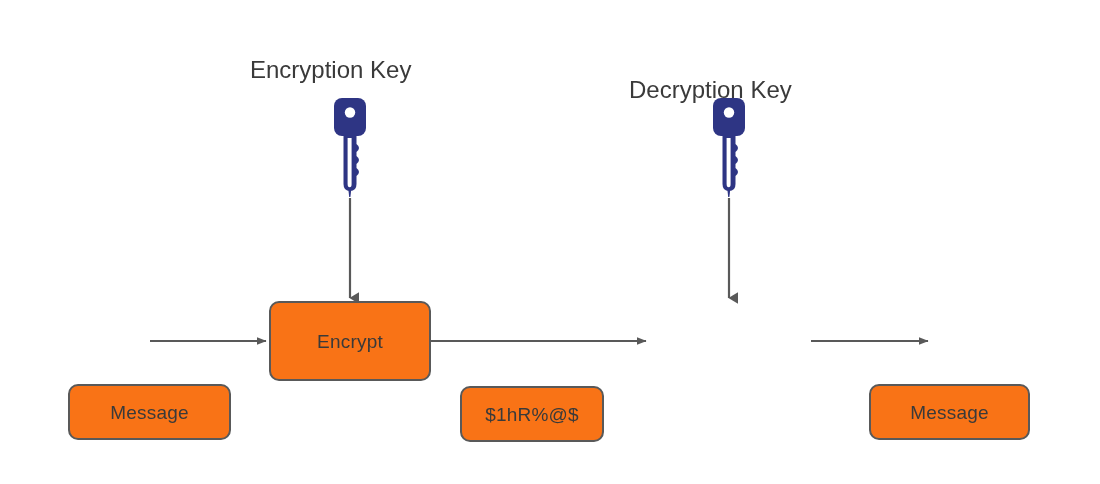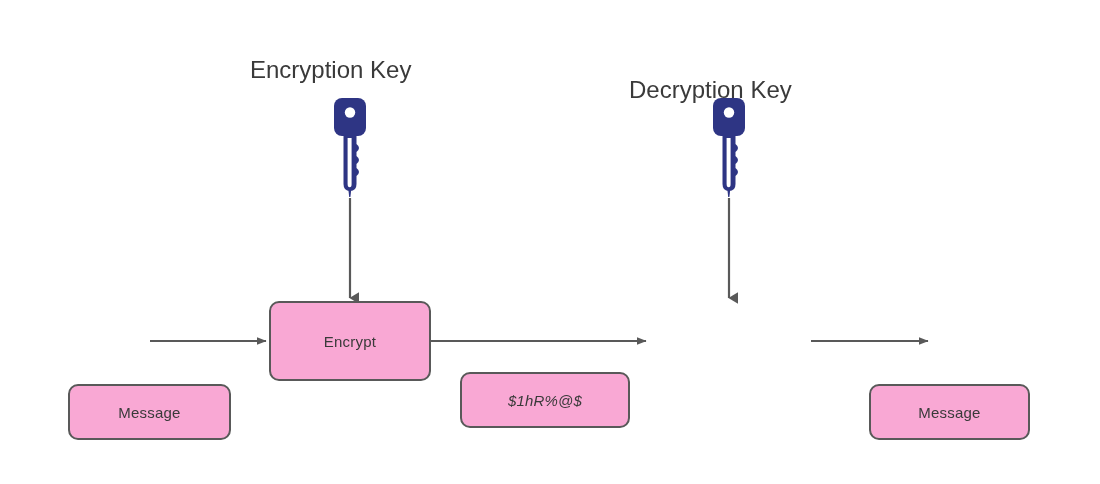--- a/index.html
+++ b/index.html
@@ -22,42 +22,42 @@
     position: absolute;
     left: 0;
     top: 0;
     width: 1100px;
     height: 484px;
   }
   
   .node {
     position: absolute;
     box-sizing: border-box;
-    background: #f9a8d4;
+    background: #f97316;
     border: 2px solid #595959;
     border-radius: 10px;
     display: flex;
     align-items: center;
     justify-content: center;
     color: #3a3a3a;
-    font-size: 15px;
+    font-size: 19px;
     font-family: "Liberation Sans", sans-serif;
     letter-spacing: 0.2px;
     white-space: nowrap;
   }
   .node-label {
     display: block;
     line-height: 1;
   }
   
   #node-encrypt { left: 269px; top: 301px; width: 162px; height: 80px; }
   #node-decrypt { left: 649px; top: 301px; width: 162px; height: 80px; }
   
   #node-message-in   { left: 68px;  top: 384px; width: 163px; height: 56px; }
-  #node-ciphertext   { left: 460px; top: 372px; width: 170px; height: 56px; font-style: italic; }
+  #node-ciphertext   { left: 460px; top: 386px; width: 144px; height: 56px; }
   #node-message-out  { left: 869px; top: 384px; width: 161px; height: 56px; }
 
   
   .caption {
     position: absolute;
     color: #3a3a3a;
     font-size: 24px;
     font-family: "Liberation Sans", sans-serif;
     white-space: nowrap;
     line-height: 1;

